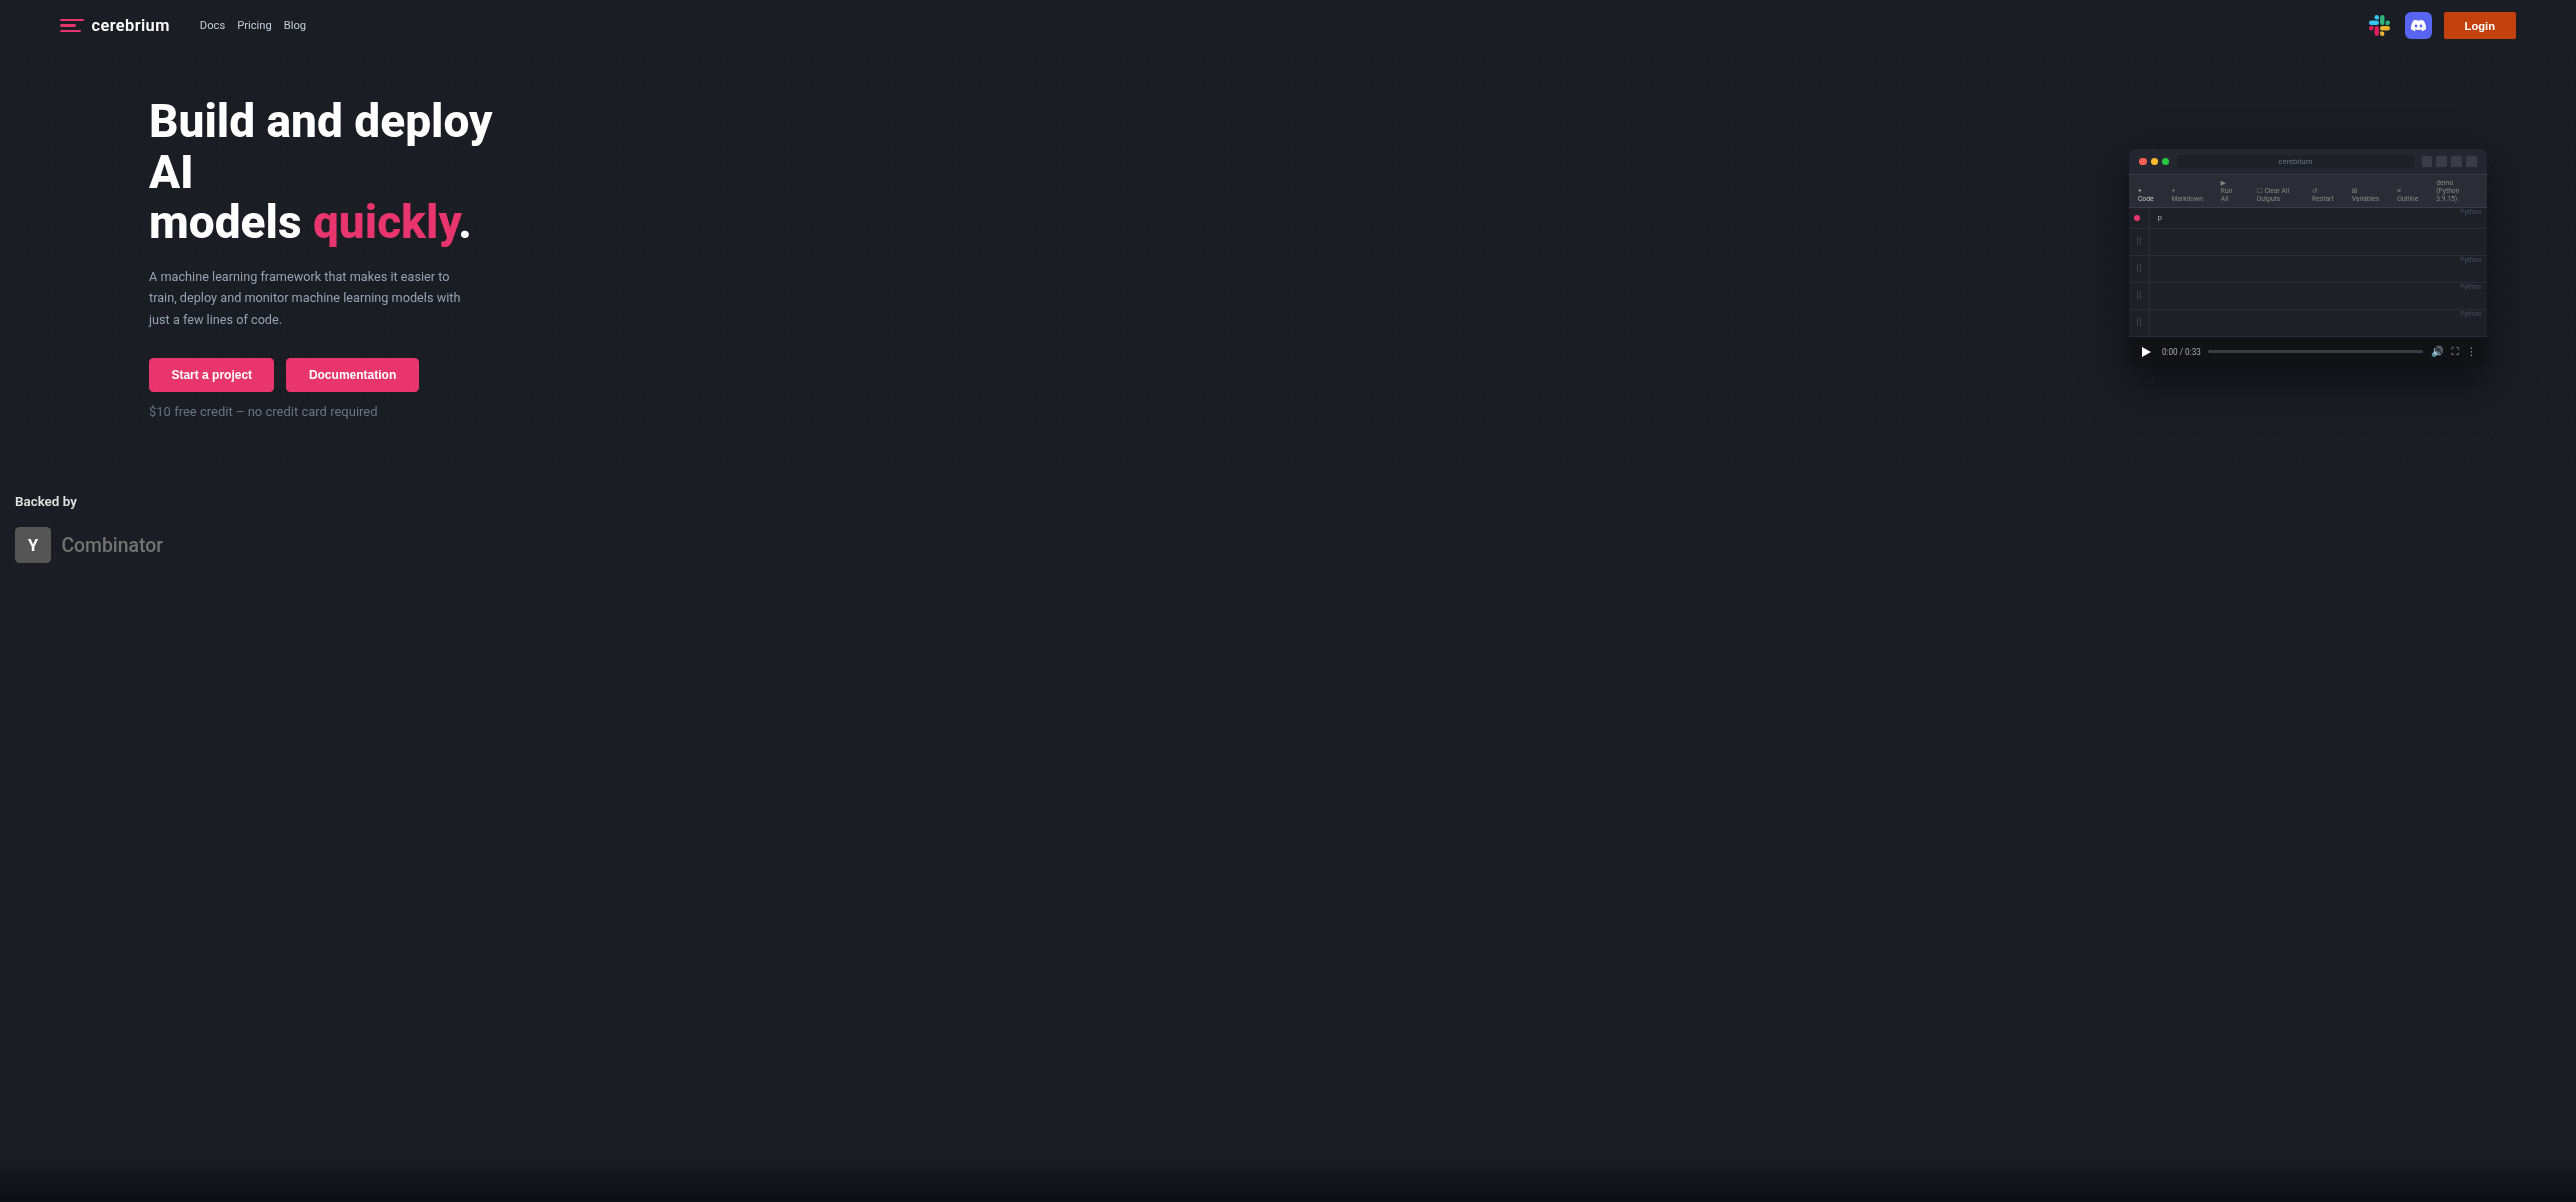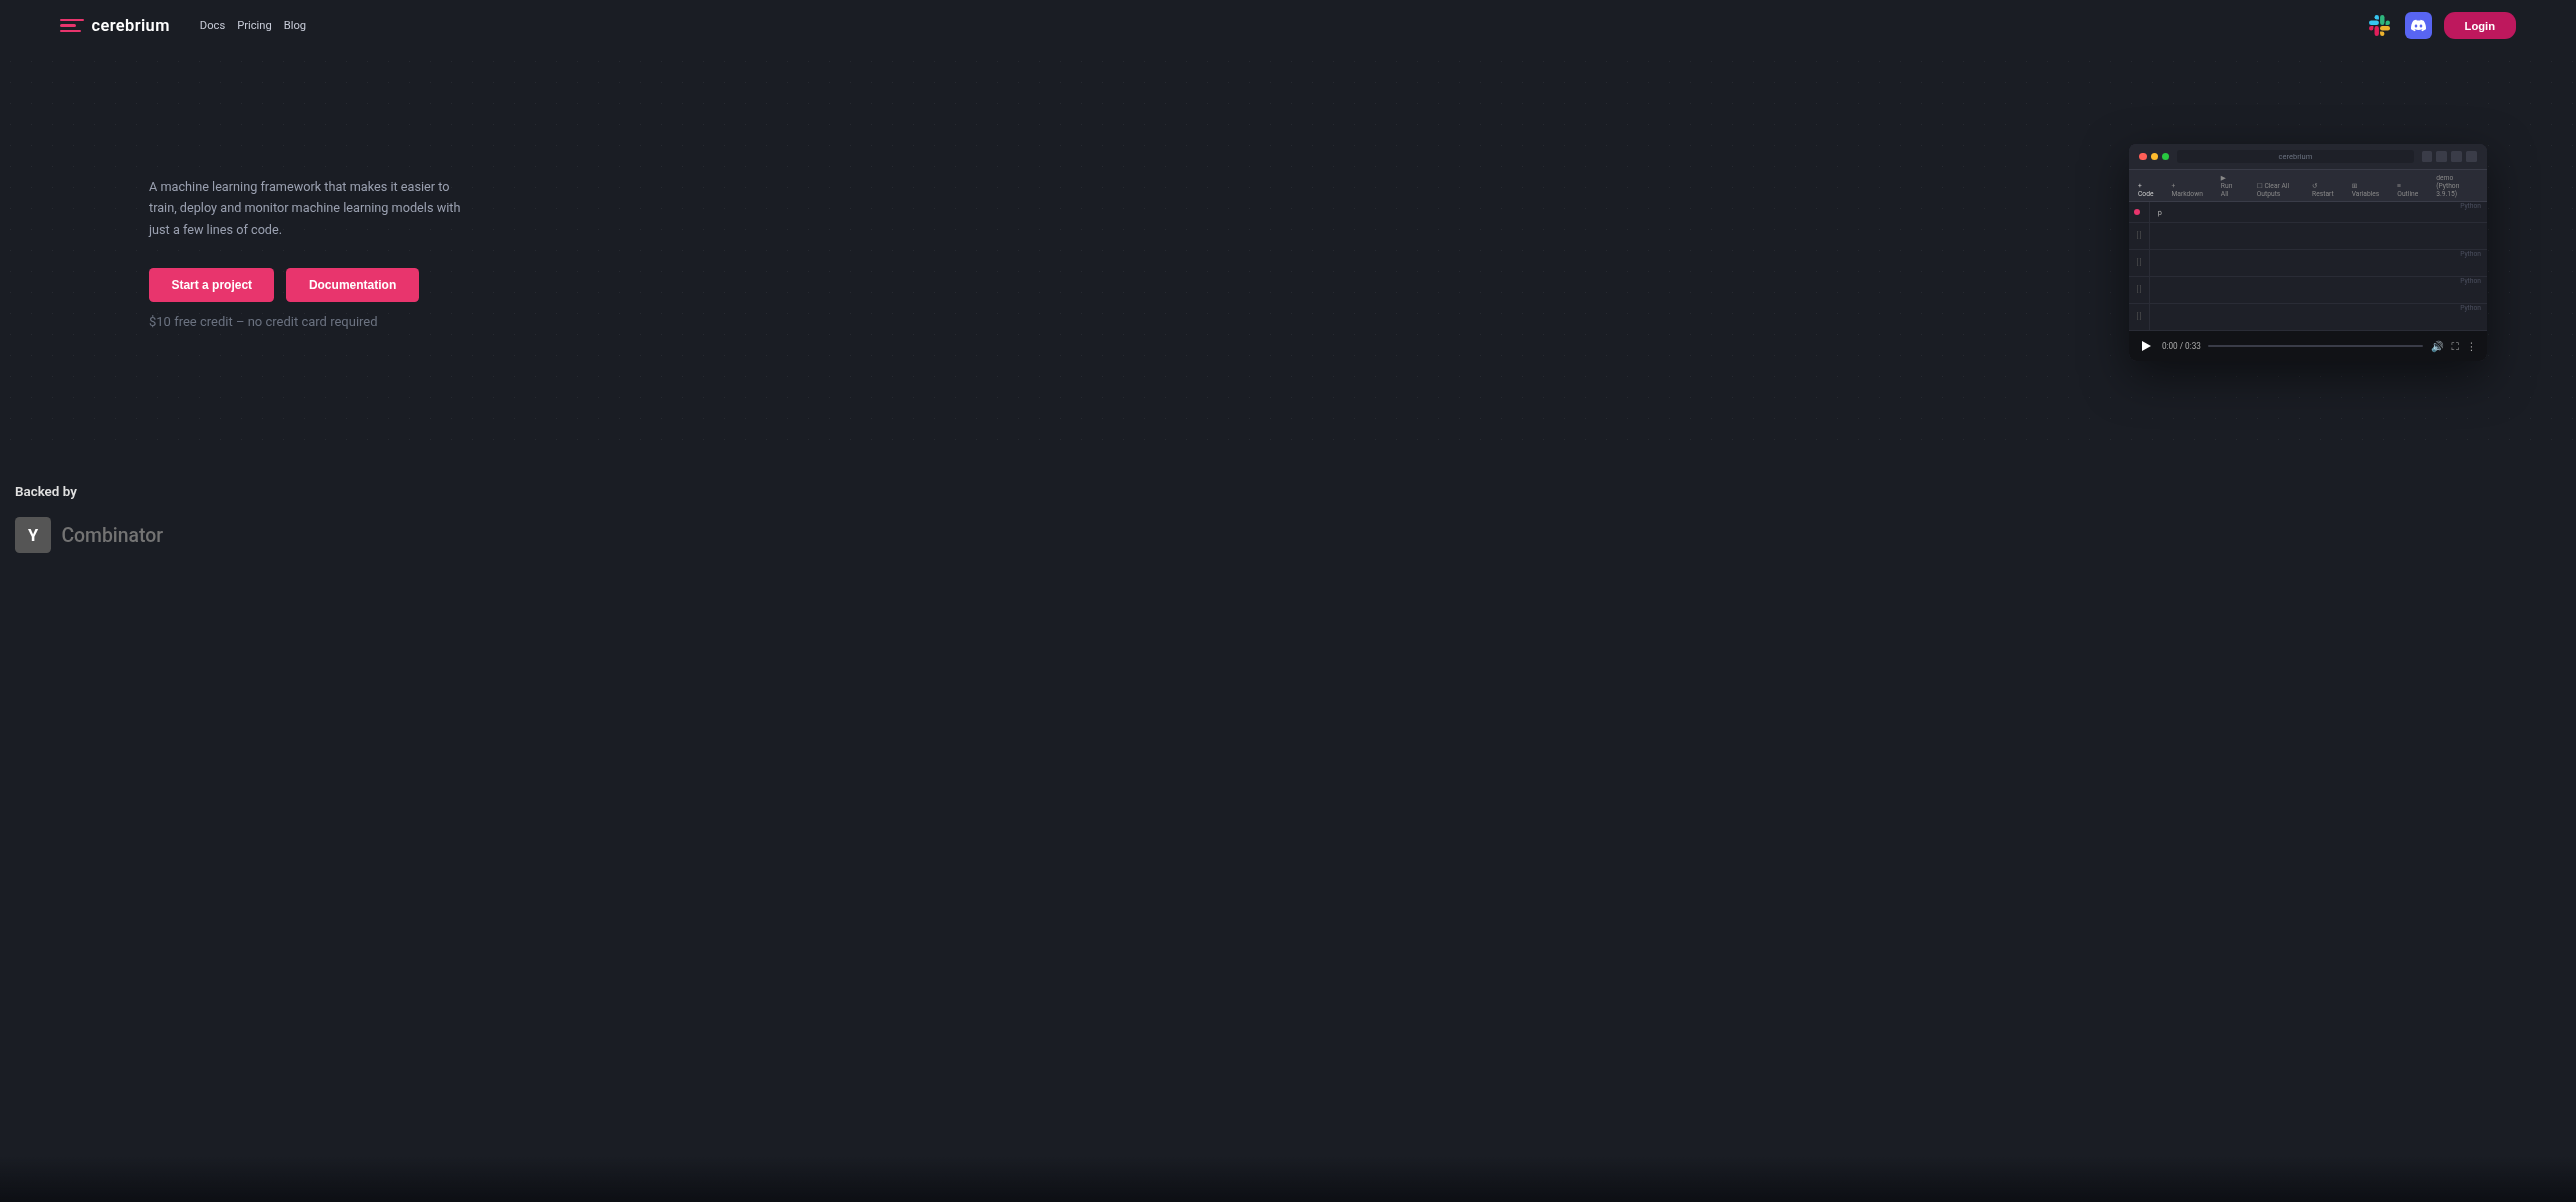--- a/index.html
+++ b/index.html
@@ -97,25 +97,25 @@
       height: 27px;
       background: #5865F2;
       border-radius: 6px;
       display: flex;
       align-items: center;
       justify-content: center;
       cursor: pointer;
     }
 
     .login-btn {
-      background: #be185d;
+      background: #c2410c;
       color: #ffffff;
       border: none;
       padding: 7.5px 21px;
-      border-radius: 11px;
+      border-radius: 2px;
       font-size: 11.2px;
       font-weight: 600;
       cursor: pointer;
     }
 
     
     .hero {
       display: flex;
       align-items: center;
       justify-content: space-between;
@@ -471,20 +471,24 @@
       <svg width="15" height="15" viewBox="0 0 24 24" fill="white" xmlns="http://www.w3.org/2000/svg">
         <path d="M20.317 4.37a19.791 19.791 0 00-4.885-1.515.074.074 0 00-.079.037c-.21.375-.444.864-.608 1.25a18.27 18.27 0 00-5.487 0 12.64 12.64 0 00-.617-1.25.077.077 0 00-.079-.037A19.736 19.736 0 003.677 4.37a.07.07 0 00-.032.027C.533 9.046-.32 13.58.099 18.057a.082.082 0 00.031.057 19.9 19.9 0 005.993 3.03.078.078 0 00.084-.028c.462-.63.874-1.295 1.226-1.994a.076.076 0 00-.041-.106 13.107 13.107 0 01-1.872-.892.077.077 0 01-.008-.128 10.2 10.2 0 00.372-.292.074.074 0 01.077-.01c3.928 1.793 8.18 1.793 12.062 0a.074.074 0 01.078.01c.12.098.246.198.373.292a.077.077 0 01-.006.127 12.299 12.299 0 01-1.873.892.077.077 0 00-.041.107c.36.698.772 1.362 1.225 1.993a.076.076 0 00.084.028 19.839 19.839 0 006.002-3.03.077.077 0 00.032-.054c.5-5.177-.838-9.674-3.549-13.66a.061.061 0 00-.031-.03zM8.02 15.33c-1.183 0-2.157-1.085-2.157-2.419 0-1.333.956-2.419 2.157-2.419 1.21 0 2.176 1.096 2.157 2.42 0 1.333-.956 2.418-2.157 2.418zm7.975 0c-1.183 0-2.157-1.085-2.157-2.419 0-1.333.955-2.419 2.157-2.419 1.21 0 2.176 1.096 2.157 2.42 0 1.333-.946 2.418-2.157 2.418z"></path>
       </svg>
     </div>
     <button class="login-btn">Login</button>
   </div>
 </nav>
 
 <section class="hero">
   <div class="hero-content">
+    <h1 class="hero-title">
+      <span>Build and deploy AI</span><br>
+      <span>models </span><span class="highlight">quickly</span><span>.</span>
+    </h1>
     <p class="hero-subtitle">A machine learning framework that makes it easier to train, deploy and monitor machine learning models with just a few lines of code.</p>
     <div class="hero-buttons">
       <button class="btn-primary">Start a project</button>
       <button class="btn-secondary">Documentation</button>
     </div>
     <p class="hero-note">$10 free credit – no credit card required</p>
   </div>
 
   <div class="hero-demo">
     <div class="demo-window">

